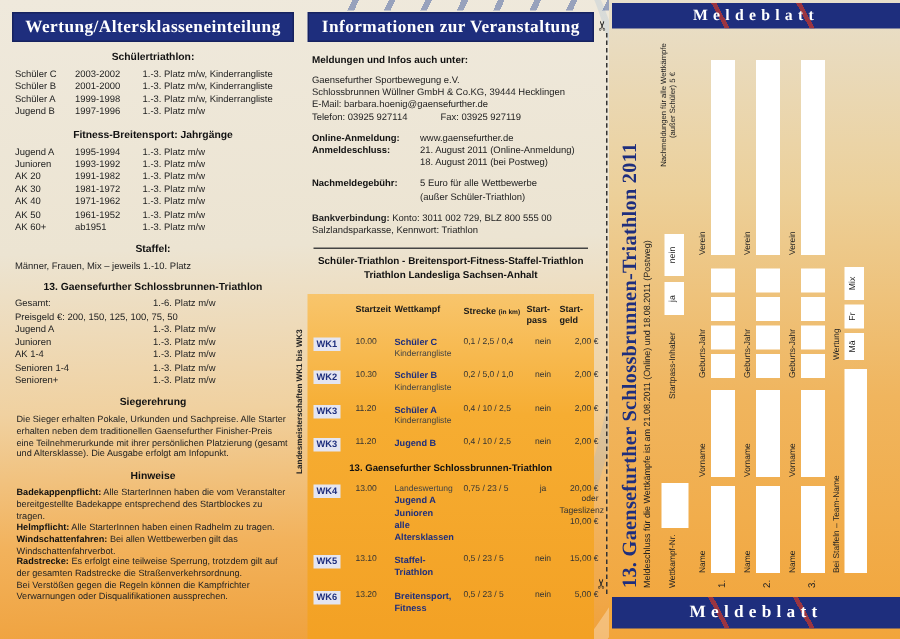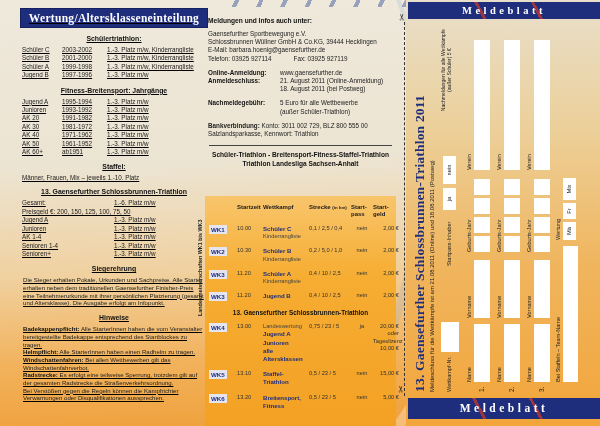--- a/index.html
+++ b/index.html
@@ -13,21 +13,21 @@
   .streaks { position:absolute; left:225px; top:0; width:185px; height:7px;
              background:repeating-linear-gradient(115deg, transparent 0 9px, rgba(45,75,150,.45) 9px 13px, transparent 13px 22px); }
   .right-bg { position:absolute; left:406px; top:0; width:194px; height:426px;
               background:linear-gradient(180deg,#e8dfcb 0%,#ecd09a 30%,#f0b55e 62%,#f2a53a 100%); }
 
   .bar-header { background:#1e2e7d; color:#fff; font-family:"Liberation Serif",serif; font-weight:bold;
                 font-size:11.5px; text-align:center; height:20px; line-height:20px; letter-spacing:.3px;
                 box-shadow:0 0 0 1px #16225f inset; }
 
   
-  .col-left { position:absolute; left:20px; top:8px; width:188px; height:412px;text-decoration:underline; }
+  .col-left { position:absolute; left:8px; top:8px; width:188px; height:412px; }
   .lhead { font-weight:bold; font-size:6.9px; text-align:center; margin:7px 0 4px; color:#111; }
   .lrow { display:flex; font-size:6.3px; line-height:8.4px; color:#222; padding:0 2px; }
   .lrow .c1 { width:40px; flex:none; }
   .lrow .c2 { width:45px; flex:none; }
   .lrow .c3 { flex:1; }
   .lrow2 { display:flex; font-size:6.3px; line-height:8.4px; color:#222; padding:0 2px; }
   .lrow2 .c1 { min-width:92px; white-space:nowrap; }
   .center-line { font-size:6.3px; color:#222; text-align:left; padding:0 2px; }
   .para { font-size:6.1px; line-height:7.7px; color:#222; padding:0 3px; text-align:left; }
   .hline { margin-bottom:0; }
@@ -203,20 +203,21 @@
 
   <div class="lhead">Hinweise</div>
   <div class="para hline"><b>Badekappenpflicht:</b><span> Alle StarterInnen haben die vom Veranstalter bereitgestellte Badekappe entsprechend des Startblockes zu tragen.</span></div>
   <div class="para hline"><b>Helmpflicht:</b><span> Alle StarterInnen haben einen Radhelm zu tragen.</span></div>
   <div class="para hline"><b>Windschattenfahren:</b><span> Bei allen Wettbewerben gilt das Windschattenfahrverbot.</span></div>
   <div class="para hline"><b>Radstrecke:</b><span> Es erfolgt eine teilweise Sperrung, trotzdem gilt auf der gesamten Radstrecke die Straßenverkehrsordnung.</span></div>
   <div class="para hline"><b></b><span>Bei Verstößen gegen die Regeln können die Kampfrichter Verwarnungen oder Disqualifikationen aussprechen.</span></div>
 </div>
 
 <div class="col-mid">
+  <div class="bar-header">Informationen zur Veranstaltung</div>
 
   <div class="mhead">Meldungen und Infos auch unter:</div>
   <div class="mline">Gaensefurther Sportbewegung e.V.</div>
   <div class="mline">Schlossbrunnen Wüllner GmbH &amp; Co.KG, 39444 Hecklingen</div>
   <div class="mline">E-Mail: barbara.hoenig@gaensefurther.de</div>
   <div class="mline telfax">
     <span>Telefon: 03925 927114</span>
     <span>Fax: 03925 927119</span>
   </div>
   <div class="gap6"></div>

